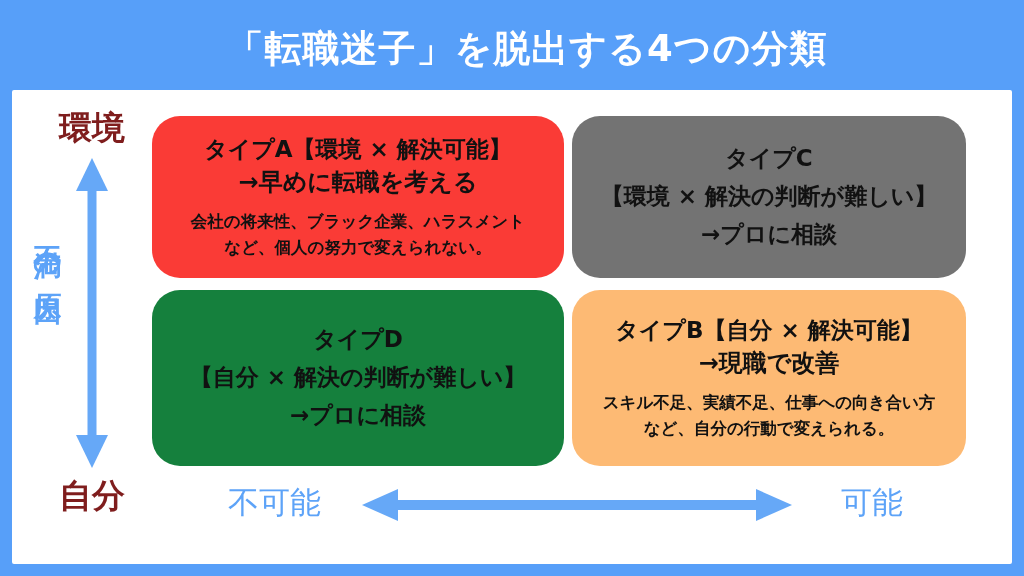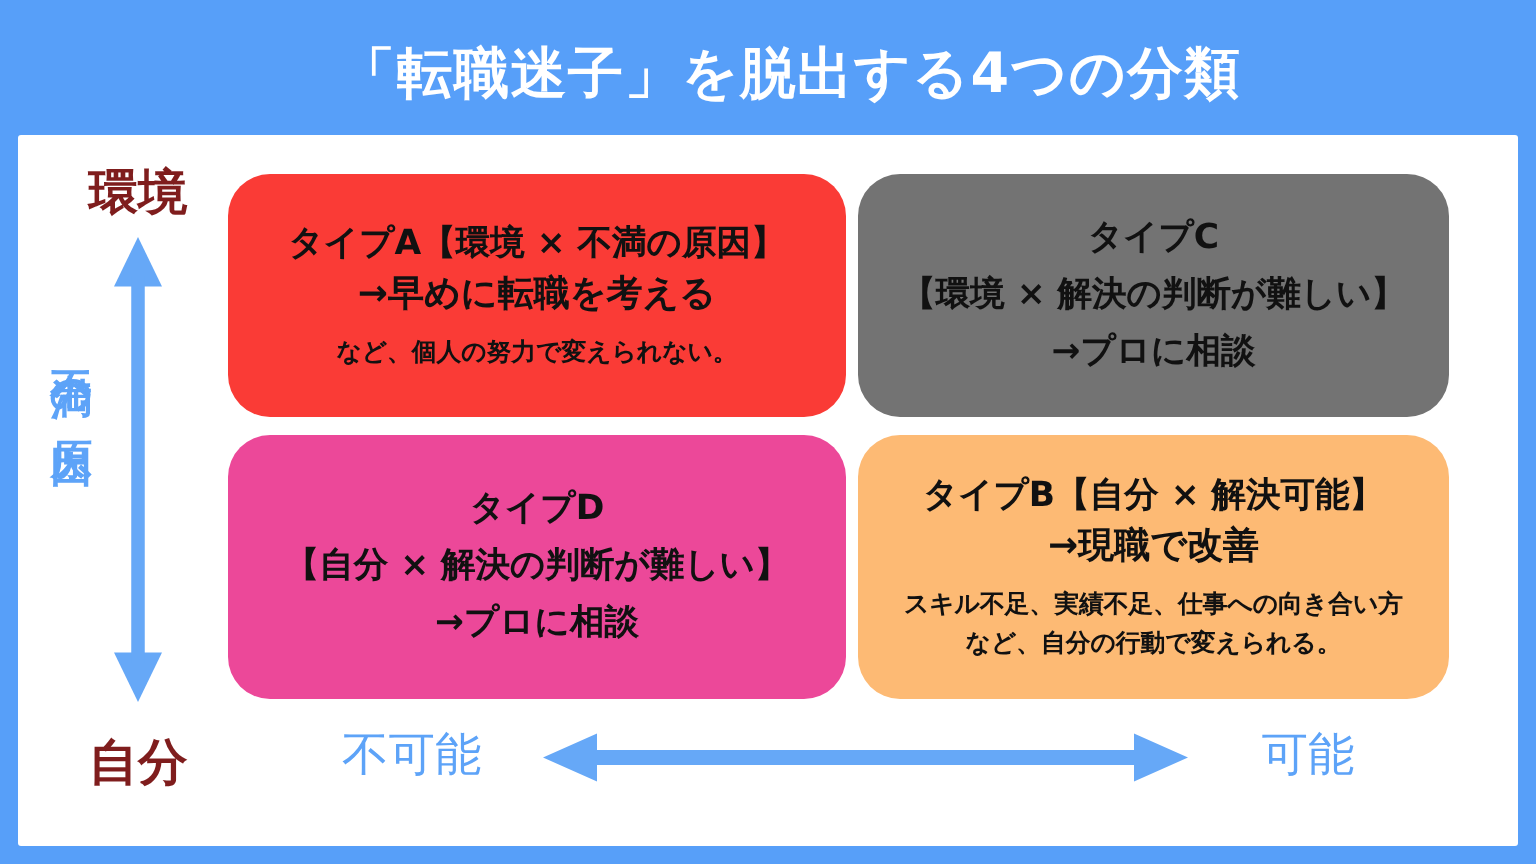--- a/index.html
+++ b/index.html
@@ -31,21 +31,21 @@
   
   .yaxis-top, .yaxis-bottom {
     position: absolute;
     left: 20px; width: 120px;
     text-align: center;
     color: #7f1d1d;
     font-size: 33px;
     font-weight: bold;
   }
   .yaxis-top { top: 16px; }
-  .yaxis-bottom { top: 396px; text-align: center; }
+  .yaxis-bottom { top: 384px; text-align: center; }
   .varrow { position: absolute; left: 60px; top: 68px; }
   .yaxis-title {
     position: absolute;
     left: 21px; top: 134px;
     writing-mode: vertical-rl;
     text-orientation: upright;
     color: #5da3f8;
     font-size: 28px;
     font-weight: bold;
     letter-spacing: 5px;
@@ -78,21 +78,21 @@
     position: absolute;
     border-radius: 28px;
     color: #111111;
     text-align: center;
     display: flex;
     flex-direction: column;
     justify-content: center;
   }
   .box-a { left: 140px; top: 26px;  width: 412px; height: 162px; background: #fa3b36; }
   .box-c { left: 560px; top: 26px;  width: 394px; height: 162px; background: #737373; }
-  .box-d { left: 140px; top: 200px; width: 412px; height: 176px; background: #ec4899; }
+  .box-d { left: 140px; top: 200px; width: 412px; height: 176px; background: #15803d; }
   .box-b { left: 560px; top: 200px; width: 394px; height: 176px; background: #fdba74; }
 
   .box .heading { font-size: 23px; font-weight: bold; line-height: 1.35; }
   .box .action  { font-size: 24px; font-weight: bold; line-height: 1.3; margin-top: 2px; }
   .box .desc    { font-size: 16.5px; font-weight: bold; line-height: 1.55; margin-top: 11px; }
   .box .mid     { font-size: 23px; font-weight: bold; line-height: 1.65; }
 </style>
 </head>
 <body>
 
@@ -108,23 +108,24 @@
       <polygon points="20,0 4,33 36,33" fill="#66a8f7"></polygon>
       <polygon points="20,310 4,277 36,277" fill="#66a8f7"></polygon>
       <rect x="15.5" y="26" width="9" height="258" fill="#66a8f7"></rect>
     </svg>
 
     <div class="yaxis-title">不満の原因</div>
 
     <div class="yaxis-bottom">自分</div>
 
     <div class="box box-a">
-      <div class="heading">タイプA【環境 × 不満の原因】</div>
+      <div class="heading">タイプA【環境 × 解決可能】</div>
       <div class="action">→早めに転職を考える</div>
       <div class="desc">
+        <div>会社の将来性、ブラック企業、ハラスメント</div>
         <div>など、個人の努力で変えられない。</div>
       </div>
     </div>
 
     <div class="box box-c">
       <div class="mid">タイプC</div>
       <div class="mid">【環境 × 解決の判断が難しい】</div>
       <div class="mid">→プロに相談</div>
     </div>
 

